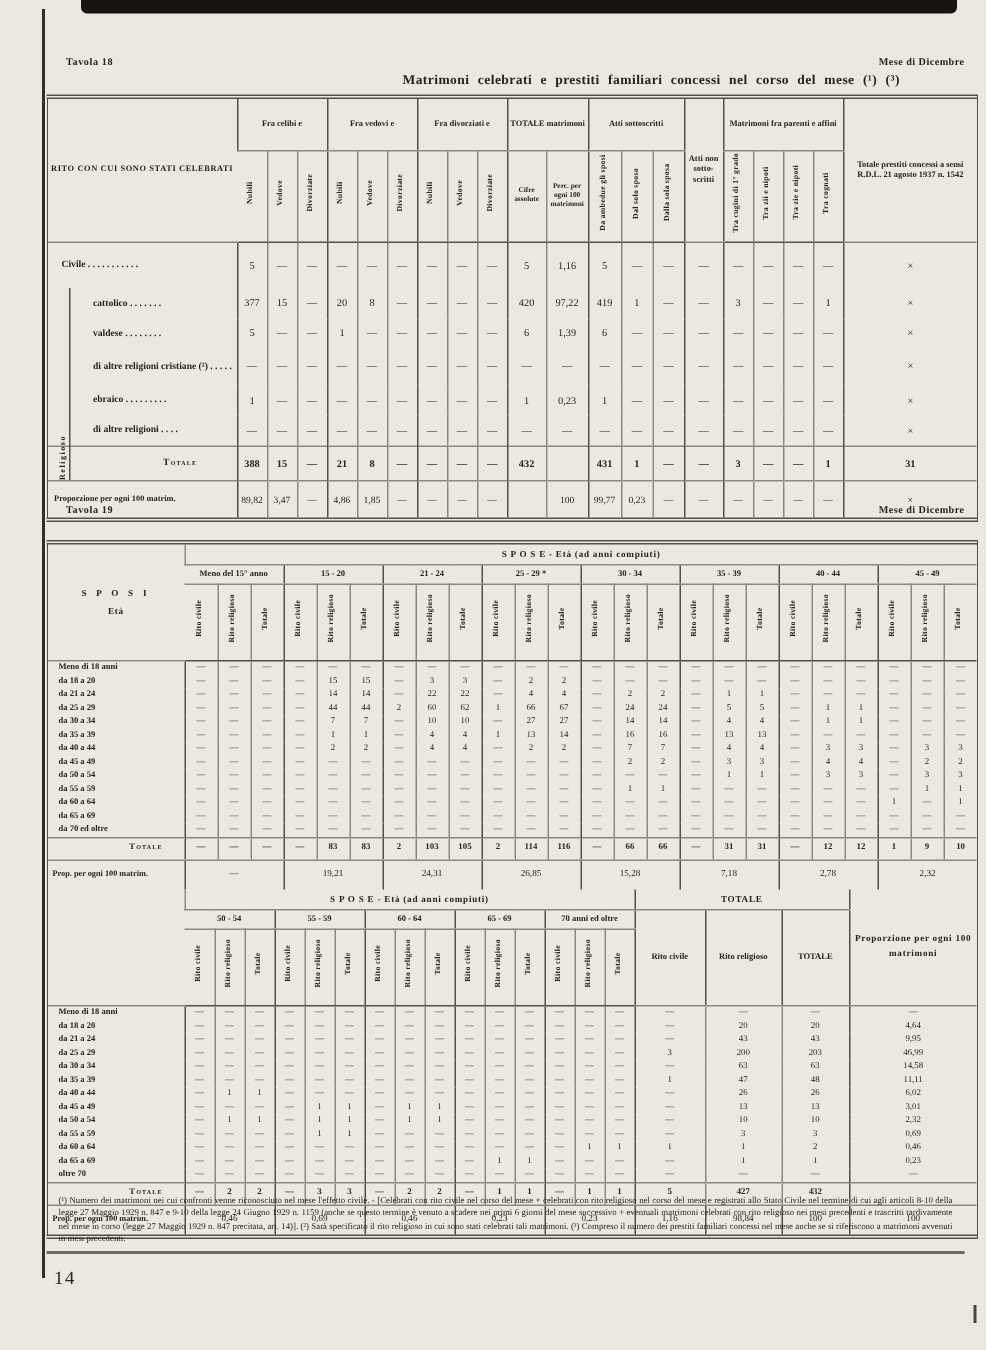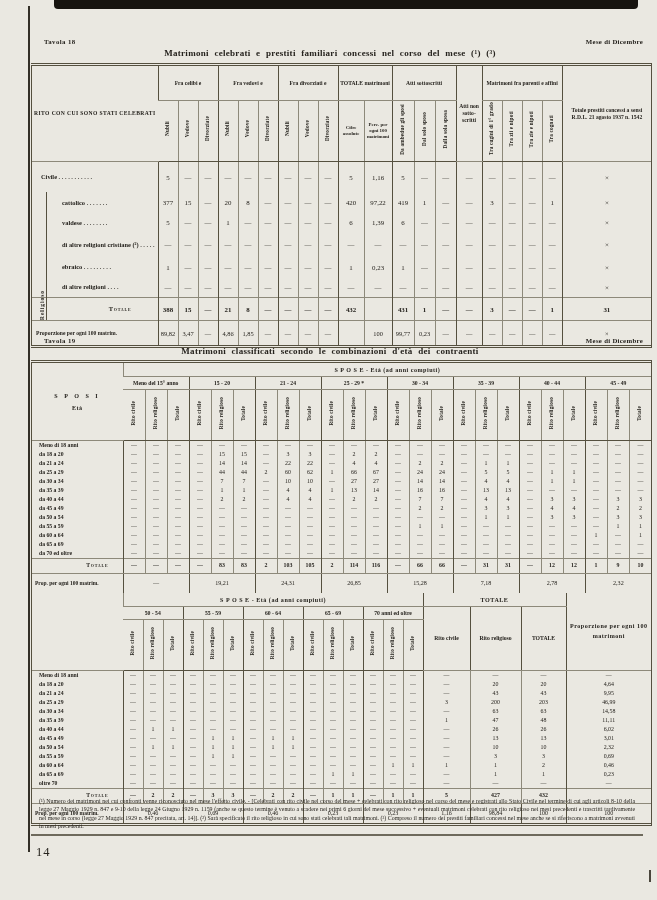--- a/index.html
+++ b/index.html
@@ -69,21 +69,21 @@
 </head>
 <body>
 
 <div class="page">
   <div class="scan-bar-top"></div>
   <div class="left-rule"></div>
   <div class="corner-tick"></div>
 
   <div class="tav-label" style="left:44px;top:38px;">Tavola 18</div>
   <div class="mese-label" style="right:14px;top:38px;width:100px;">Mese di Dicembre</div>
-  <div class="big-title" style="top:48px;">Matrimoni celebrati e prestiti familiari concessi nel corso del mese (¹) (³)</div>
+  <div class="big-title" style="top:48px;text-align:right;">Matrimoni celebrati e prestiti familiari concessi nel corso del mese (¹) (³)</div>
 
   <div class="tbl-wrap" style="top:63px;">
     <div>
         <table class="dtable t1">
           <colgroup>
             <col style="width: 126px;">
             <col style="width: 20px;">
             <col style="width: 20px;">
             <col style="width: 20px;">
             <col style="width: 20px;">
@@ -327,21 +327,20 @@
               <td class="gs">×</td>
             </tr>
           </tbody>
         </table>
       </div>
     <div class="religioso" style="left:7px;top:126px;height:128px;">Religioso</div>
   </div>
 
   <div class="tav-label" style="left:44px;top:337px;">Tavola 19</div>
   <div class="mese-label" style="right:14px;top:337px;width:100px;">Mese di Dicembre</div>
-  <div class="big-title" style="top:346px;">Matrimoni classificati secondo le combinazioni d'età dei contraenti</div>
 
   <div class="tbl-wrap" style="top:360px;">
     <div>
         <table class="dtable t2">
           <colgroup>
             <col style="width: 91px;">
             <col style="width: 22px;">
             <col style="width: 22px;">
             <col style="width: 22px;">
             <col style="width: 22px;">

